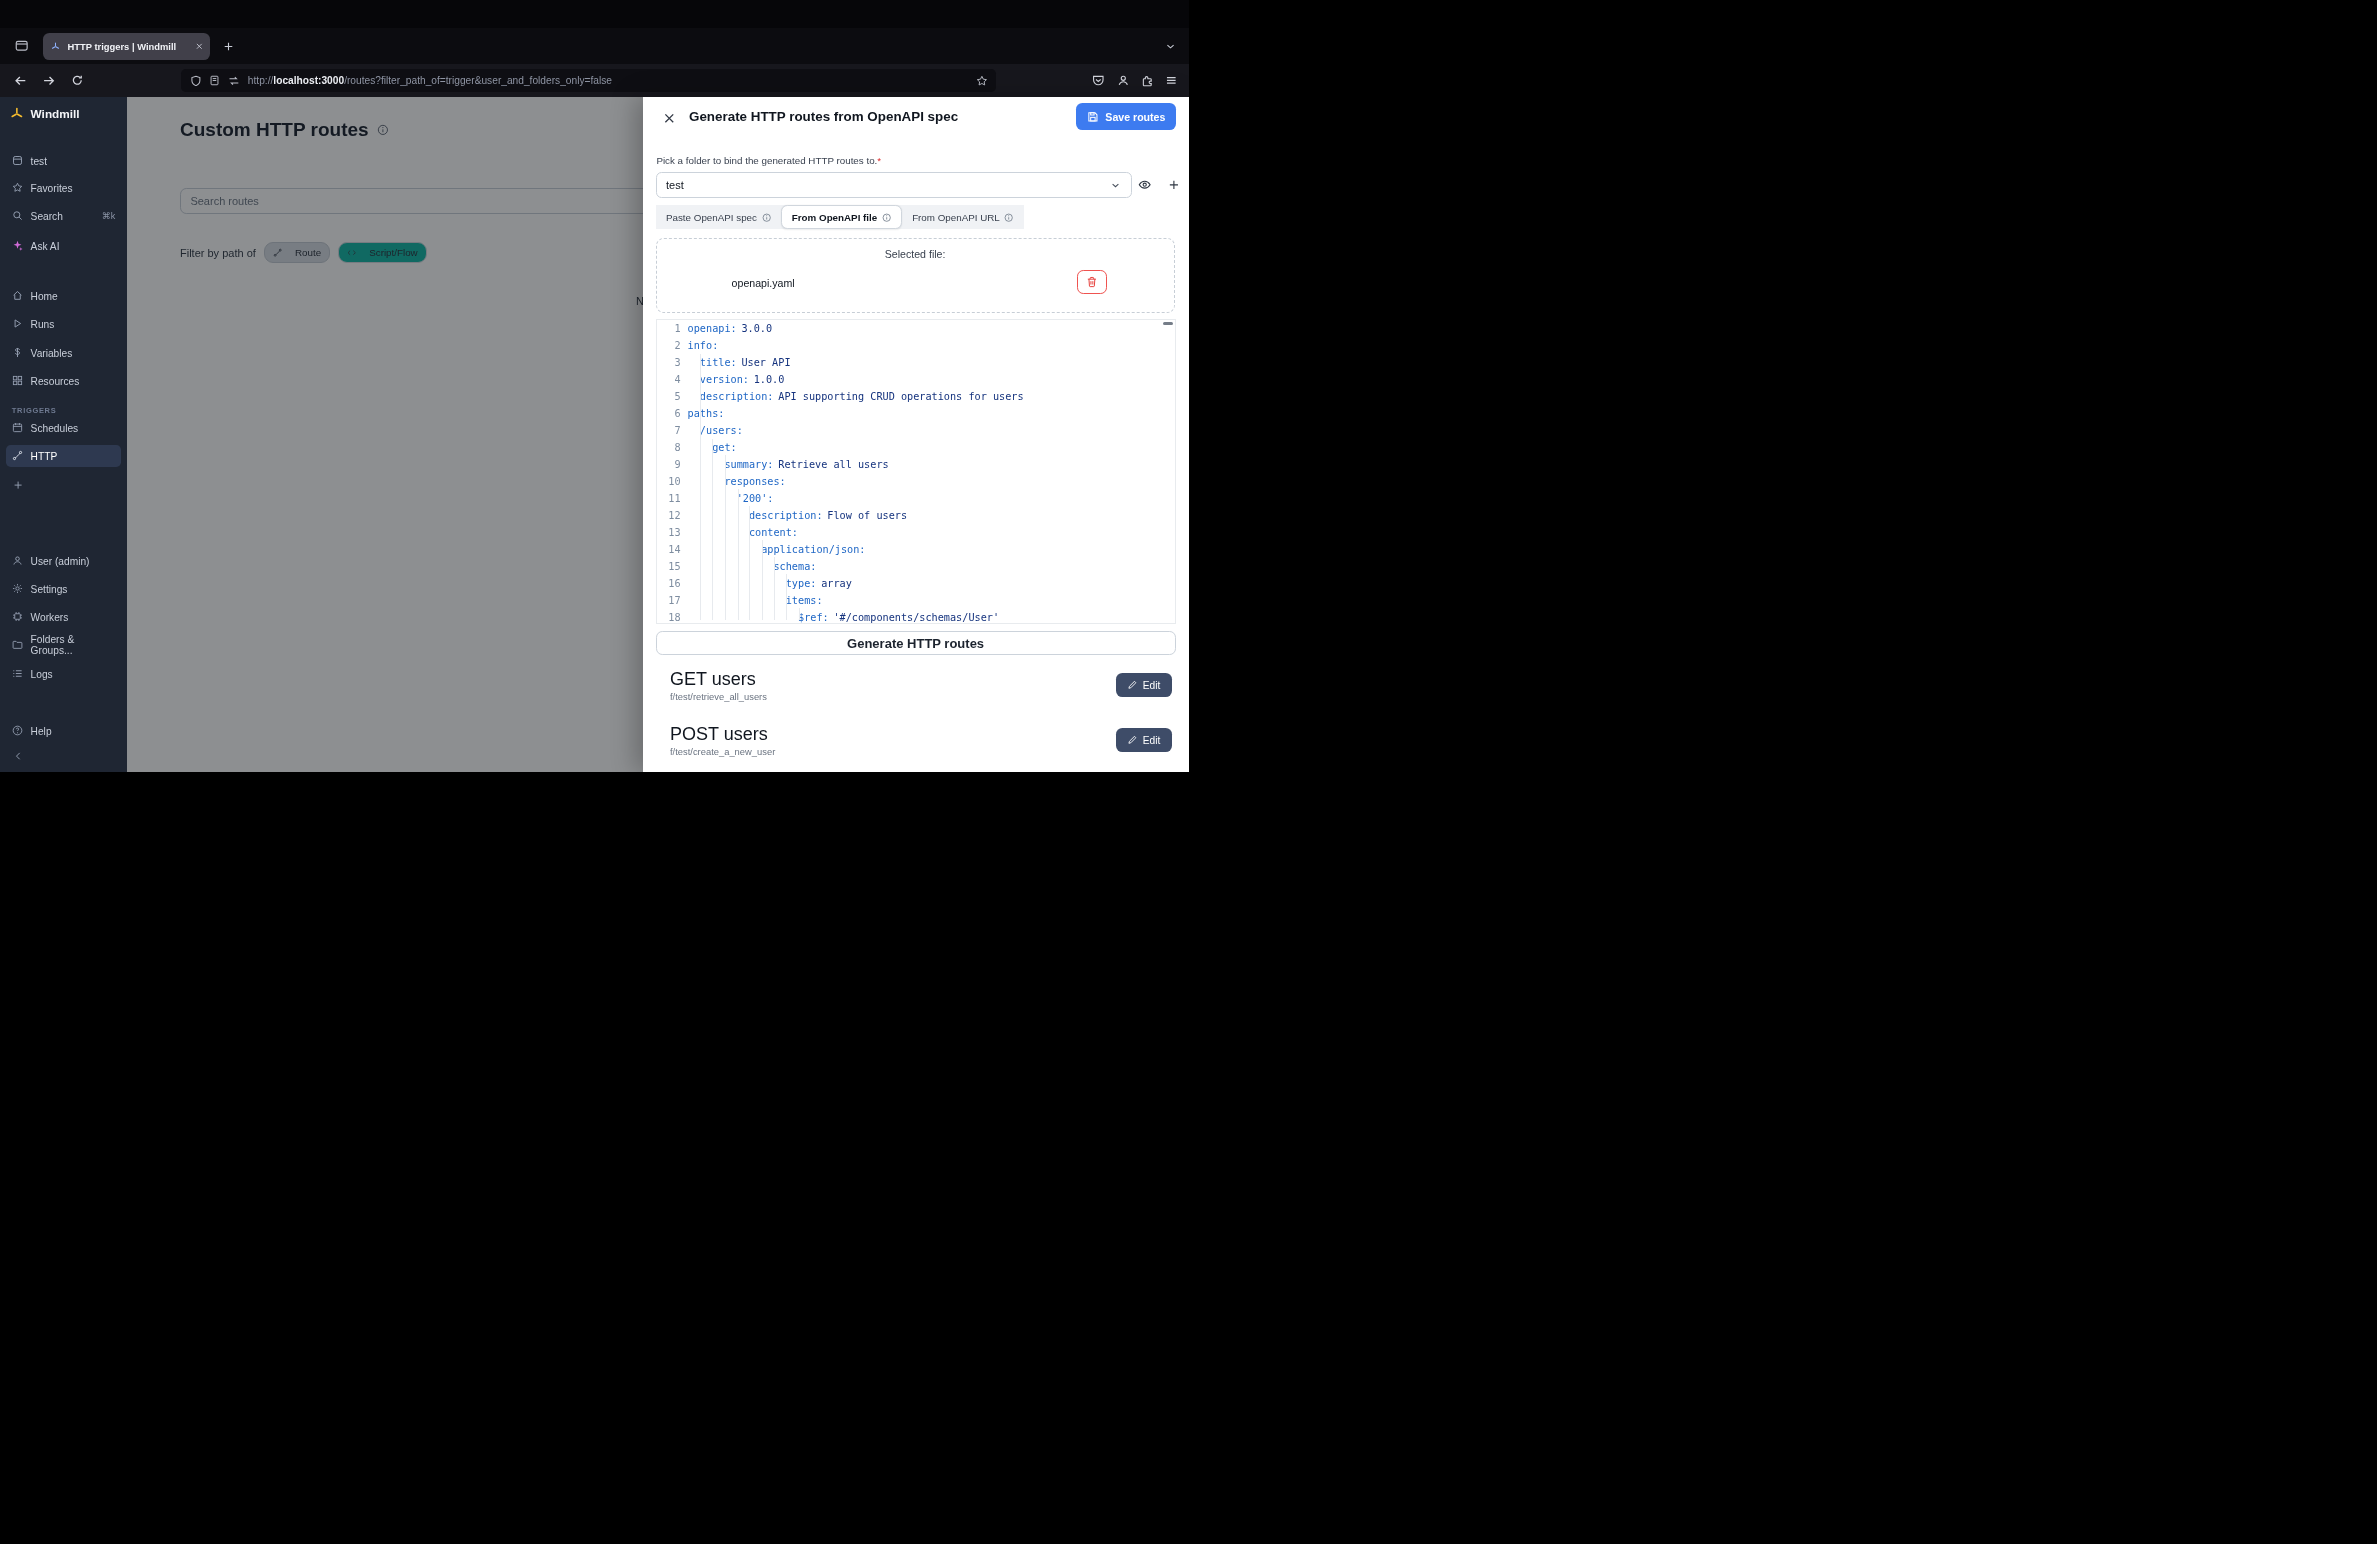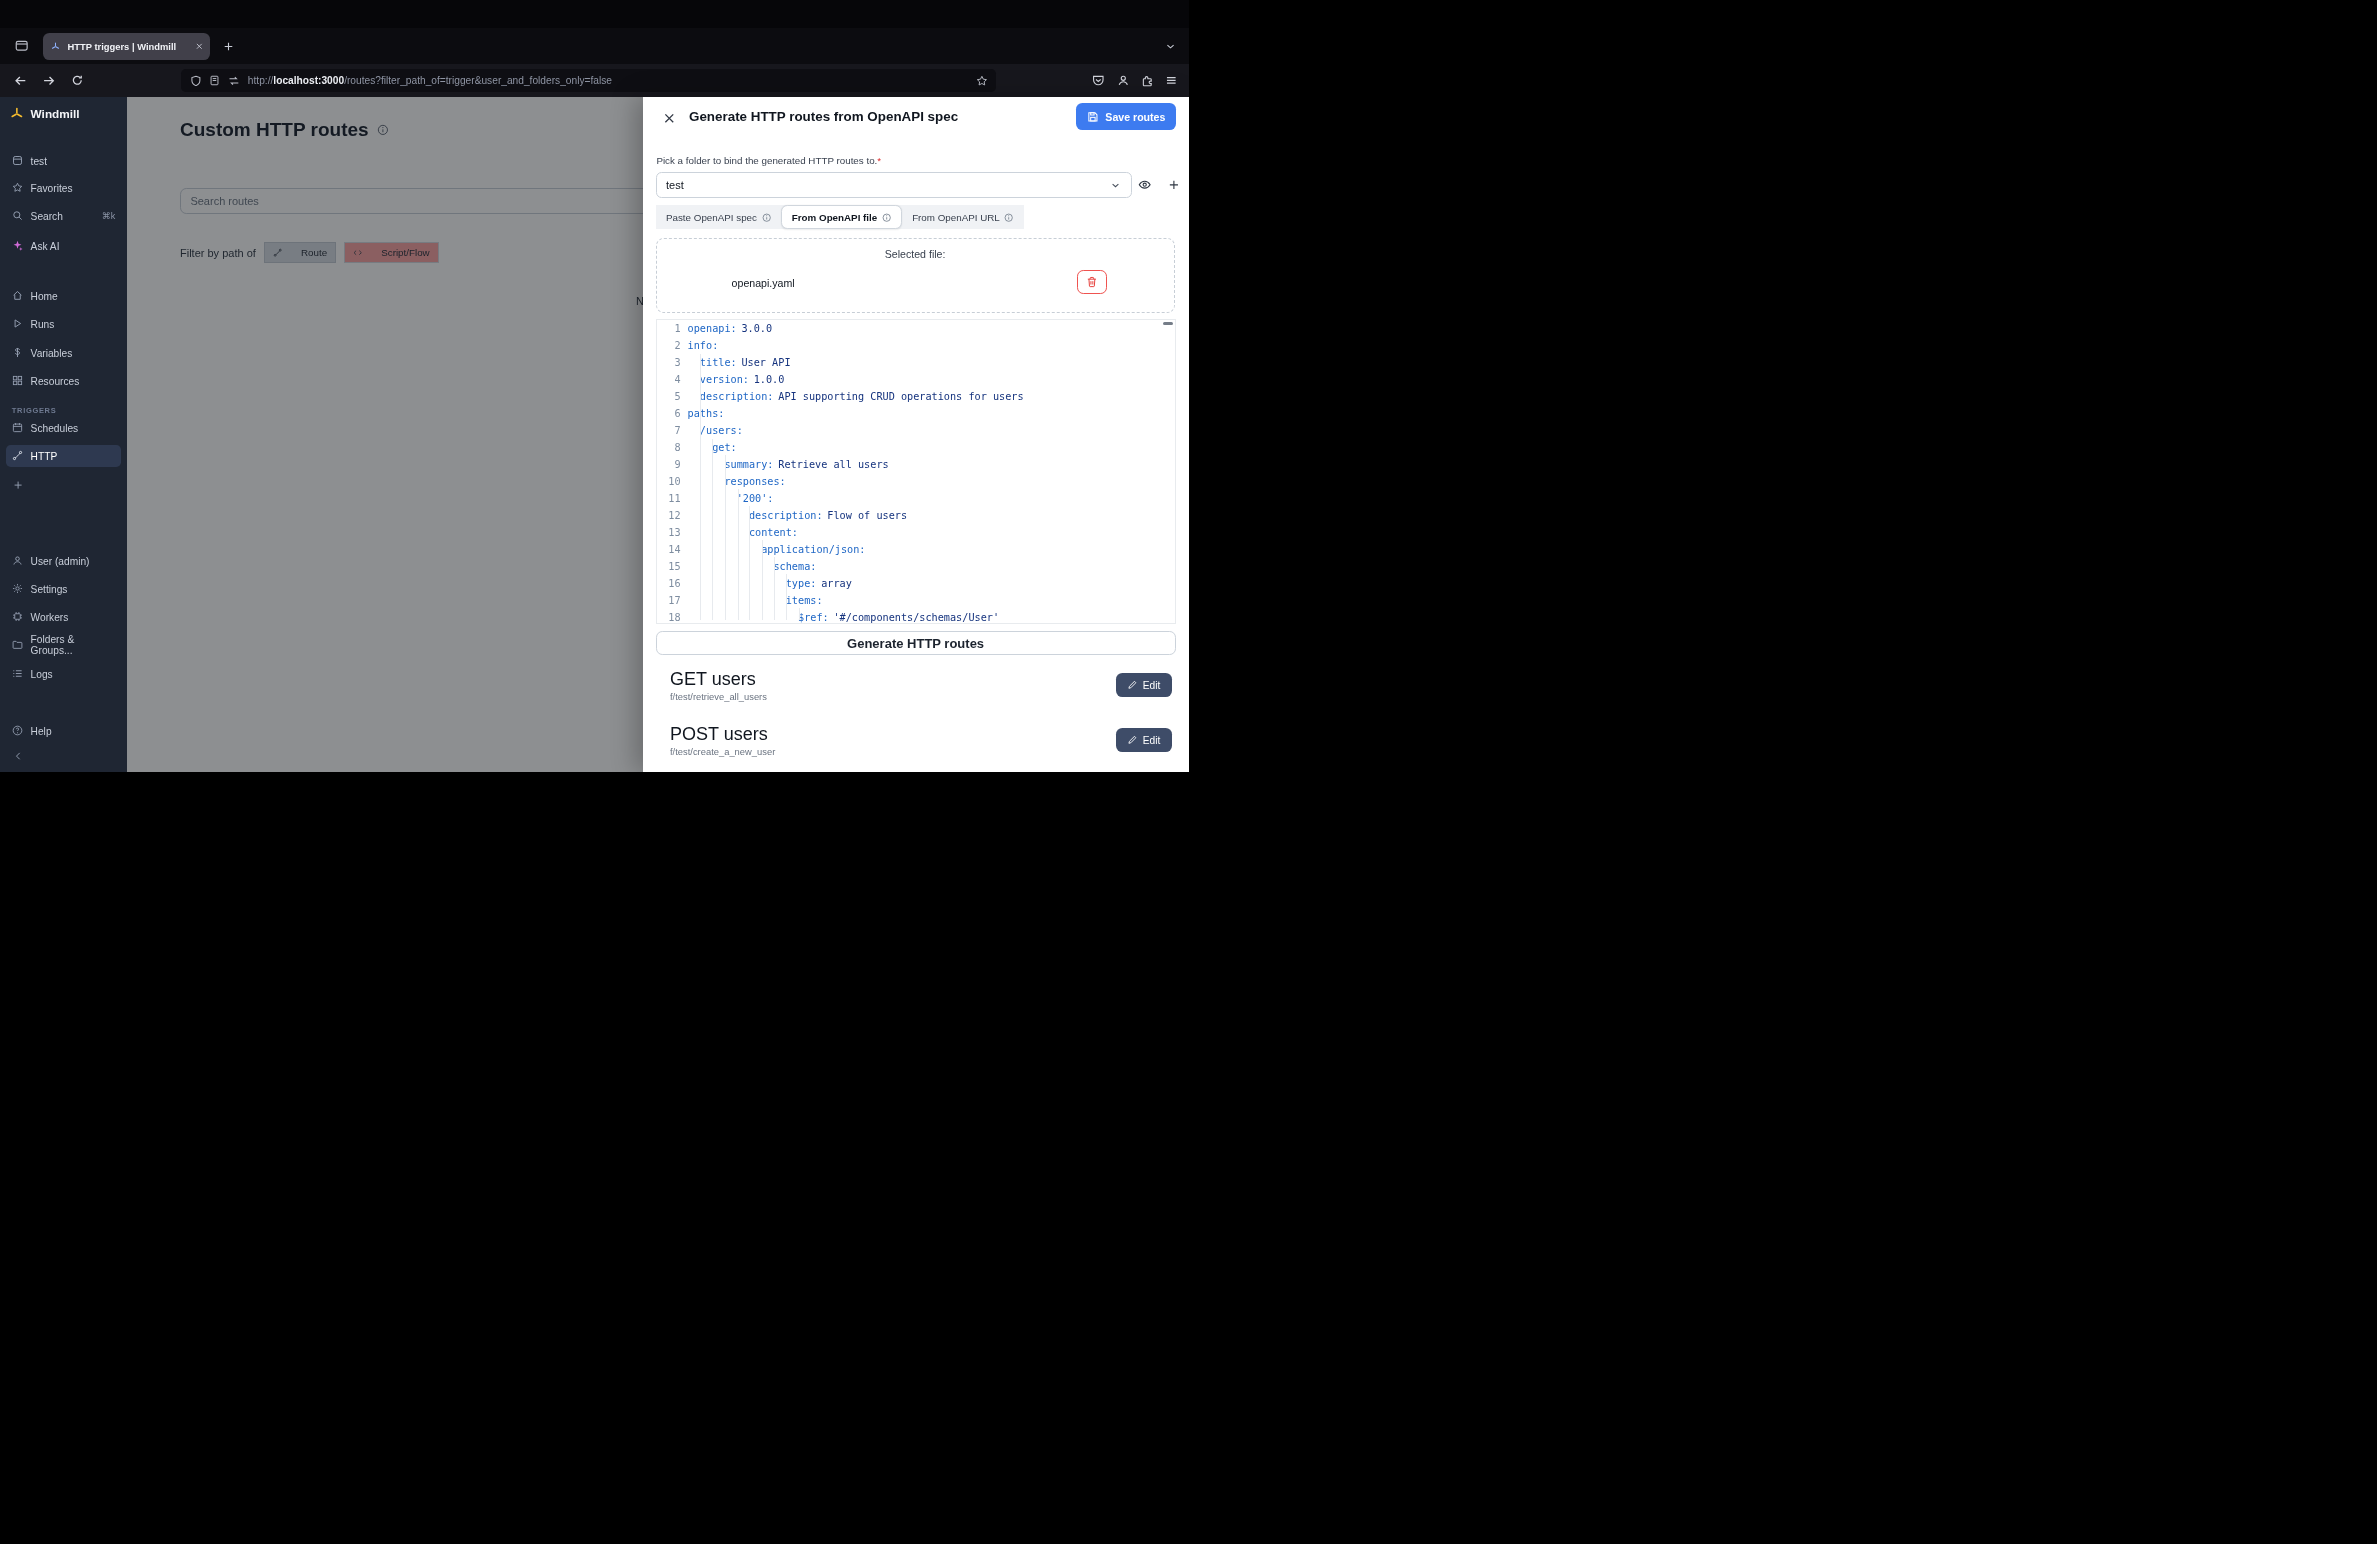--- a/index.html
+++ b/index.html
@@ -40,24 +40,24 @@
   .sb-label { position:absolute; left:11.8px; font-size:7.5px; letter-spacing:.09em; color:#6e7990; font-weight:700; }
   .kbd { margin-left:auto; color:#8d96a8; font-size:9px; }
 
   
   .main { position:absolute; left:127px; top:0; right:0; bottom:0; background:#fff; }
   .m-title { position:absolute; left:53px; top:22px; font-size:19px; font-weight:700; color:#1b2330; display:flex; align-items:center; gap:7.9px; }
   .m-title .ic { color:#5a6372; display:flex; }
   .m-search { position:absolute; left:53px; top:91px; width:483px; height:26px; border:0.8px solid #c9d0d9; border-radius:6.3px; padding:0 9.4px; font-size:11px; color:#111; background:#fff; outline:none; font-family:inherit; }
   .m-search::placeholder { color:#6f7987; }
   .m-filter { position:absolute; left:53px; top:145px; display:flex; align-items:center; gap:7.9px; font-size:11px; color:#333c49; }
-  .chip { height:21px; display:flex; align-items:center; gap:19px; padding:0 7.9px; border-radius:0; font-size:9.8px; color:#2c3440; }
+  .chip { height:21px; display:flex; align-items:center; gap:13px; padding:0 7.9px; border-radius:9px; font-size:9.8px; color:#2c3440; }
   .chip .ic { display:flex; color:#3a4350; }
   .chip.c-route { background:#d8dde4; border:0.8px solid #c3cad3; }
-  .chip.c-sf { background:#fca5a5; border:0.8px solid #d5dae1; }
+  .chip.c-sf { background:#14b8a6; border:0.8px solid #d5dae1; }
   .m-clip { position:absolute; left:509px; top:198px; font-size:11px; color:#2f3844; }
   .overlay { position:absolute; left:127px; top:0; right:0; bottom:0; background:rgba(13,16,22,.47); z-index:4; }
 
   
   .drawer { position:absolute; top:0; right:0; width:546px; bottom:0; background:#fff; z-index:8; box-shadow:-7.9px 0 23.6px rgba(0,0,0,.25); }
   .dr-close { position:absolute; left:14px; top:9.4px; width:23.6px; height:23.6px; border-radius:6.3px; display:flex; align-items:center; justify-content:center; color:#333a46; background:none; border:none; }
   .dr-title { position:absolute; left:46px; top:11.8px; font-size:13.4px; font-weight:700; color:#10161f; }
   .dr-save { position:absolute; right:12.6px; top:6.3px; height:27px; padding:12px 11px; background:#3d7bf0; border-radius:6.3px; color:#fff; font-size:10.6px; font-weight:600; display:flex; align-items:center; gap:6.3px; border:none; font-family:inherit; }
   .dr-label { position:absolute; left:13.4px; top:58px; font-size:9.8px; color:#3a4250; }
   .req { color:#dc2626; }

